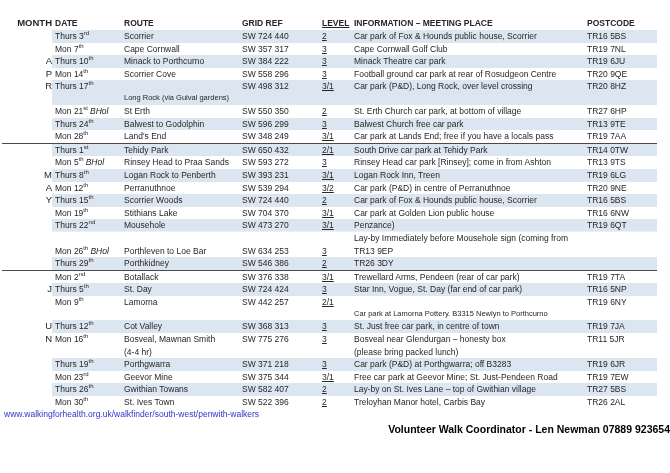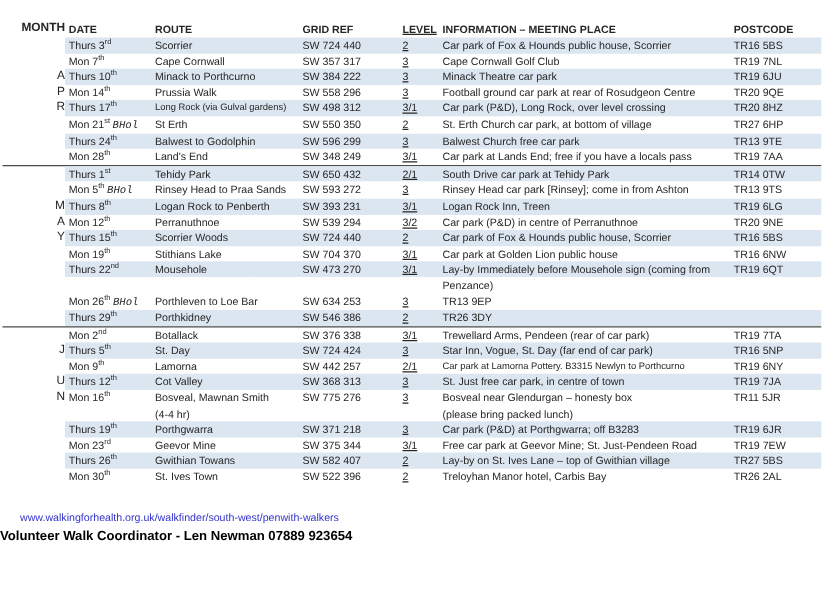--- a/index.html
+++ b/index.html
@@ -19,28 +19,28 @@
   .row.stripe-first {
     background-image:linear-gradient(90deg, transparent 50px, var(--stripe,#dce6f1) 50px);
     background-size:100% 12.6px; background-repeat:no-repeat;
   }
   .section.divided { border-top:1px solid var(--divider,#4a4a4a); }
   .c { padding-left:2px; overflow:visible; }
   .c.month { text-align:right; font-size:9.5px; padding-left:0; }
   .c.date { padding-left:3px; }
   .c.level { padding-left:4px;text-decoration:underline; }
   sup { font-size:6px; line-height:0; vertical-align:super; }
-  .bhol { font-family:Liberation Mono, monospace; font-style:italic; margin-left:2px; }
-  .ln.small { font-size:7.5px; }
+  .bhol { font-family:Liberation Sans, sans-serif; font-style:italic; margin-left:2px; }
+  .ln.small { font-size:7.5px;margin-top:12px; }
   .footer-link {
-    position:absolute; left:16px; top:409px; font-size:8.5px;
+    position:absolute; left:4px; top:409px; font-size:8.5px;
     color:var(--link,#3333cc); text-decoration:none; cursor:pointer;
   }
   .footer-bold {
-    position:absolute; left:0; top:423px; width:100%; text-align:left;
+    position:absolute; left:0; top:423px; width:100%; text-align:right;
     font-weight:bold; font-size:10.5px; color:#000;
   }
 </style>
 </head>
 <body style="--stripe: #dce6f1; --link: #3333cc; --text: #262626; --divider: #4a4a4a;">
 
 <div class="table">
   <div class="hrow">
     <span class="c month">MONTH</span>
     <span class="c date">DATE</span>
@@ -88,21 +88,21 @@
           <span class="c level">3</span>
           <span class="c info">
             <div class="ln">Minack Theatre car park</div>
           </span>
           <span class="c post">TR19 6JU</span>
         </div>
         <div class="row">
           <span class="c month">P</span>
           <span class="c date">Mon 14<sup>th</sup></span>
           <span class="c route">
-            <div class="ln">Prussia Walk</div>
+            <div class="ln">Scorrier Cove</div>
           </span>
           <span class="c grid">SW 558 296</span>
           <span class="c level">3</span>
           <span class="c info">
             <div class="ln">Football ground car park at rear of Rosudgeon Centre</div>
           </span>
           <span class="c post">TR20 9QE</span>
         </div>
         <div class="row stripe">
           <span class="c month">R</span>
@@ -238,22 +238,22 @@
         </div>
         <div class="row stripe-first">
           <span class="c month"></span>
           <span class="c date">Thurs 22<sup>nd</sup></span>
           <span class="c route">
             <div class="ln">Mousehole</div>
           </span>
           <span class="c grid">SW 473 270</span>
           <span class="c level">3/1</span>
           <span class="c info">
+            <div class="ln">Penzance)</div>
             <div class="ln">Lay-by Immediately before Mousehole sign (coming from</div>
-            <div class="ln">Penzance)</div>
           </span>
           <span class="c post">TR19 6QT</span>
         </div>
         <div class="row">
           <span class="c month"></span>
           <span class="c date">Mon 26<sup>th</sup><span class="bhol">BHol</span></span>
           <span class="c route">
             <div class="ln">Porthleven to Loe Bar</div>
           </span>
           <span class="c grid">SW 634 253</span>

